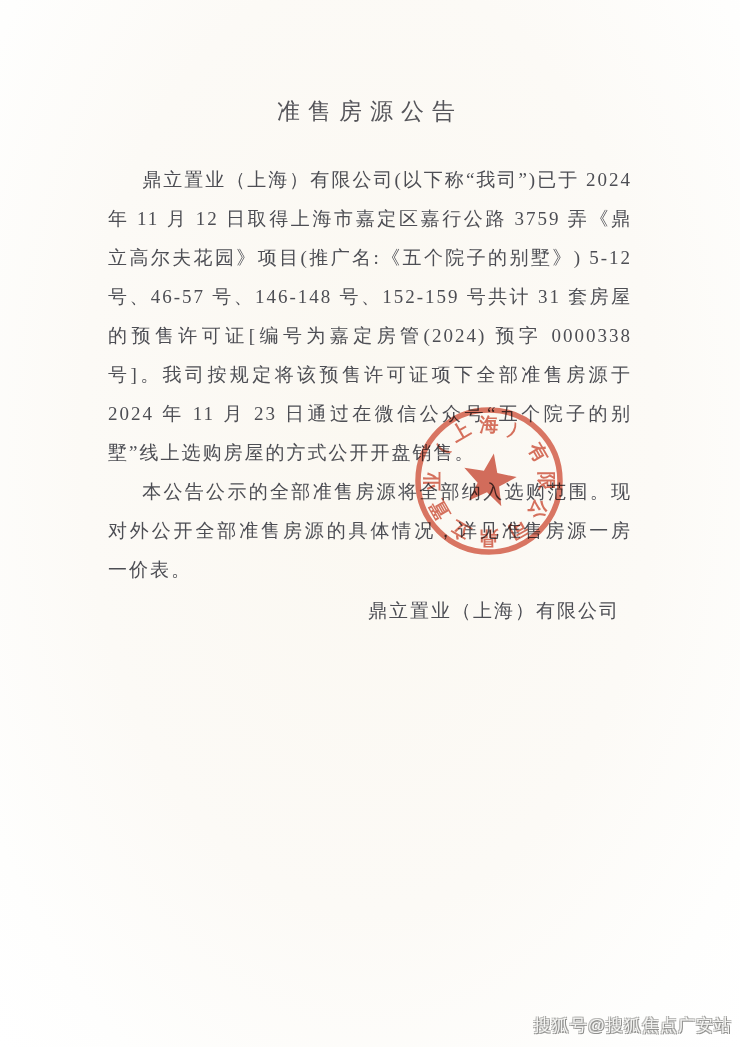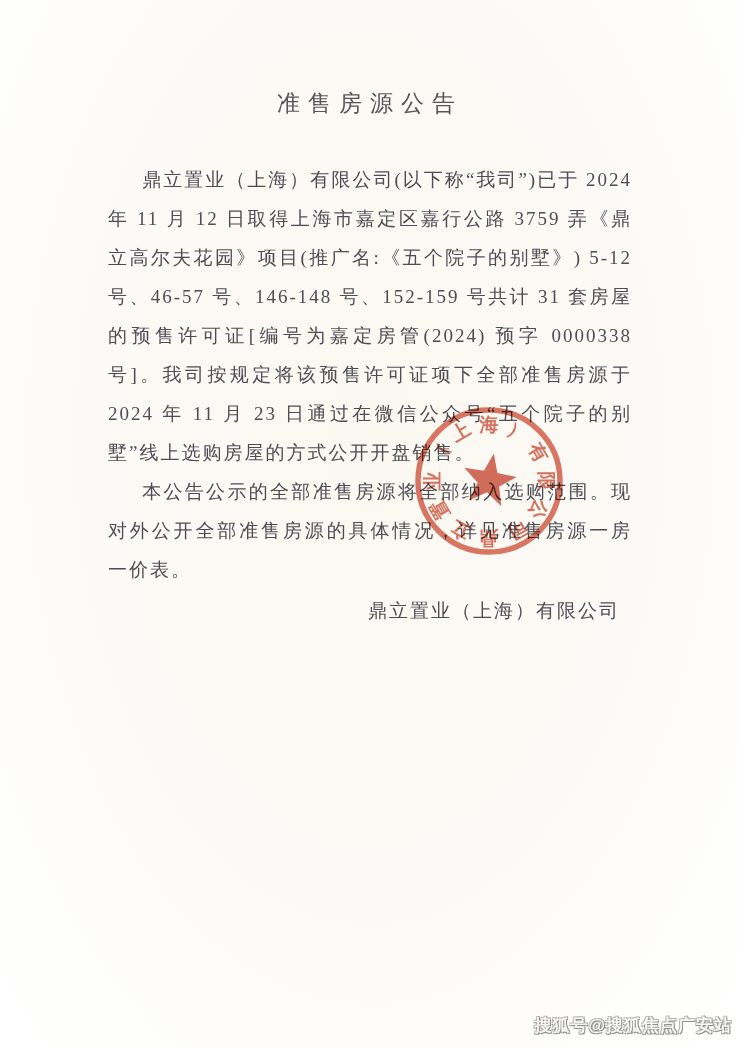--- a/index.html
+++ b/index.html
@@ -11,21 +11,21 @@
     font-family: "Liberation Serif", "DejaVu Serif", serif;
     background: #ffffff;
   }
   .page {
     position: absolute;
     inset: 0;
     background: radial-gradient(ellipse at 50% 42%, #fbf8f1 0%, #fcfaf6 55%, #fefefd 85%, #ffffff 100%);
   }
   .title {
     position: absolute;
-    top: 88px;
+    top: 96px;
     left: 0;
     right: 0;
     margin: 0;
     text-align: center;
     font-size: 23px;
     font-weight: normal;
     letter-spacing: 8px;
     color: #55555a;
   }
   .body-text {
@@ -73,21 +73,21 @@
     text-anchor: middle;
     dominant-baseline: central;
     font-family: "Liberation Serif", "DejaVu Serif", serif;
   }
   .watermark {
     position: absolute;
     right: 8px;
     bottom: 10px;
     font-family: "Liberation Sans", sans-serif;
     font-size: 17px;
-    font-weight: bold;
+    font-weight: normal;
     letter-spacing: 1px;
     color: #f6f6f4;
     text-shadow:
       1px 1px 0 #8f8f8d,
       -1px -1px 0 #bdbdbb,
       1px -1px 0 #a8a8a6,
       -1px 1px 0 #a0a09e;
   }
 </style>
 </head>

